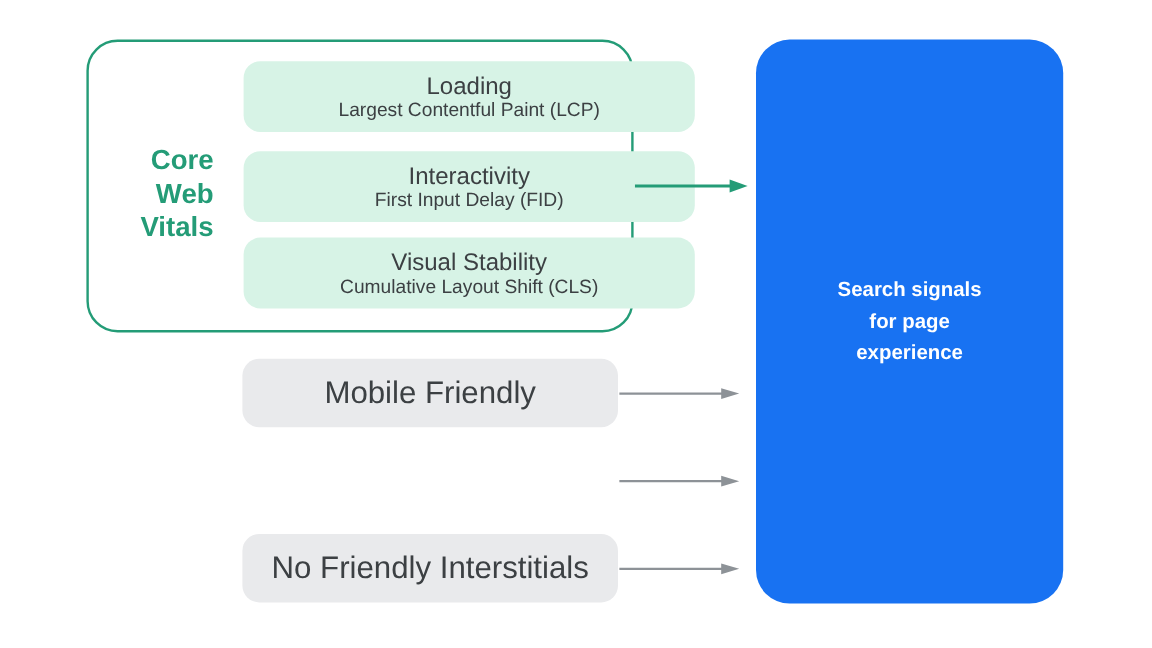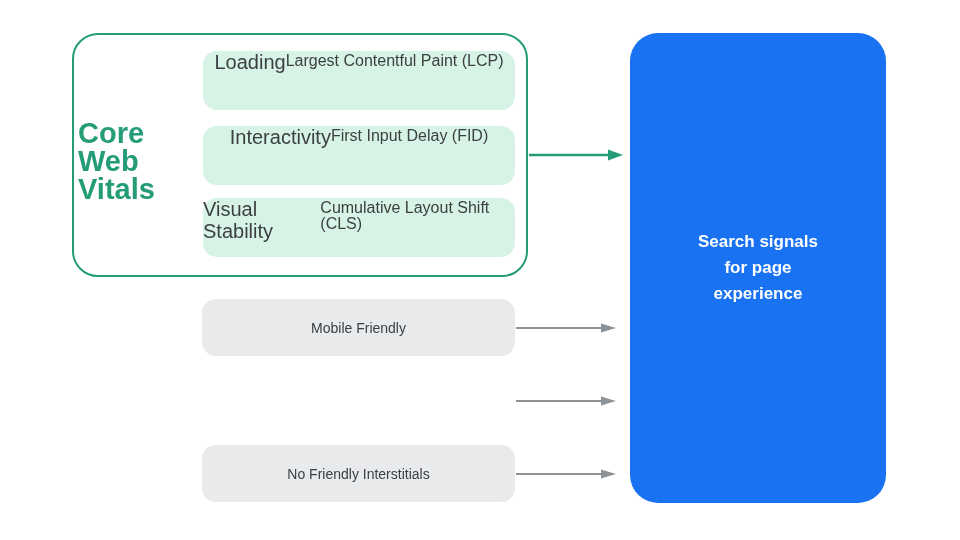--- a/index.html
+++ b/index.html
@@ -16,38 +16,38 @@
   .cwv-outline {
     position: absolute;
     left: 72px; top: 33px;
     width: 456px; height: 244px;
     border: 2.5px solid var(--green, #249c77);
     border-radius: 26px;
     background: #ffffff;
   }
   .cwv-label {
     position: absolute;
-    left: 78px; top: 119px;
+    left: 68px; top: 119px;
     width: 110px;
-    text-align: left;
+    text-align: right;
     color: var(--green, #249c77);
-    font-size: 29px;
+    font-size: 23px;
     font-weight: bold;
     line-height: 28px;
     white-space: pre-line;
   }
 
   .vital-box {
     position: absolute;
     left: 203px;
-    width: 312px; height: 59px;
+    width: 376px; height: 59px;
     background: var(--mint, #d7f3e6);
     border-radius: 14px;
-    display: flex; flex-direction: row;
-    align-items: flex-start; justify-content: center;
+    display: flex; flex-direction: column;
+    align-items: center; justify-content: center;
   }
   .vital-title {
     color: var(--dark-text, #3c4043);
     font-size: 20px;
     font-weight: 500;
     line-height: 22px;
   }
   .vital-sub {
     color: var(--dark-text, #3c4043);
     font-size: 16px;
@@ -58,21 +58,21 @@
   .signal-box {
     position: absolute;
     left: 202px;
     width: 313px; height: 57px;
     background: var(--gray-box, #e9eaec);
     border-radius: 14px;
     display: flex; align-items: center; justify-content: center;
   }
   .signal-label {
     color: var(--dark-text, #3c4043);
-    font-size: 14px;
+    font-size: 26px;
     font-weight: 500;
   }
 
   .result-box {
     position: absolute;
     left: 630px; top: 33px;
     width: 256px; height: 470px;
     background: var(--blue, #1872f2);
     border-radius: 28px;
     display: flex; align-items: center; justify-content: center;

